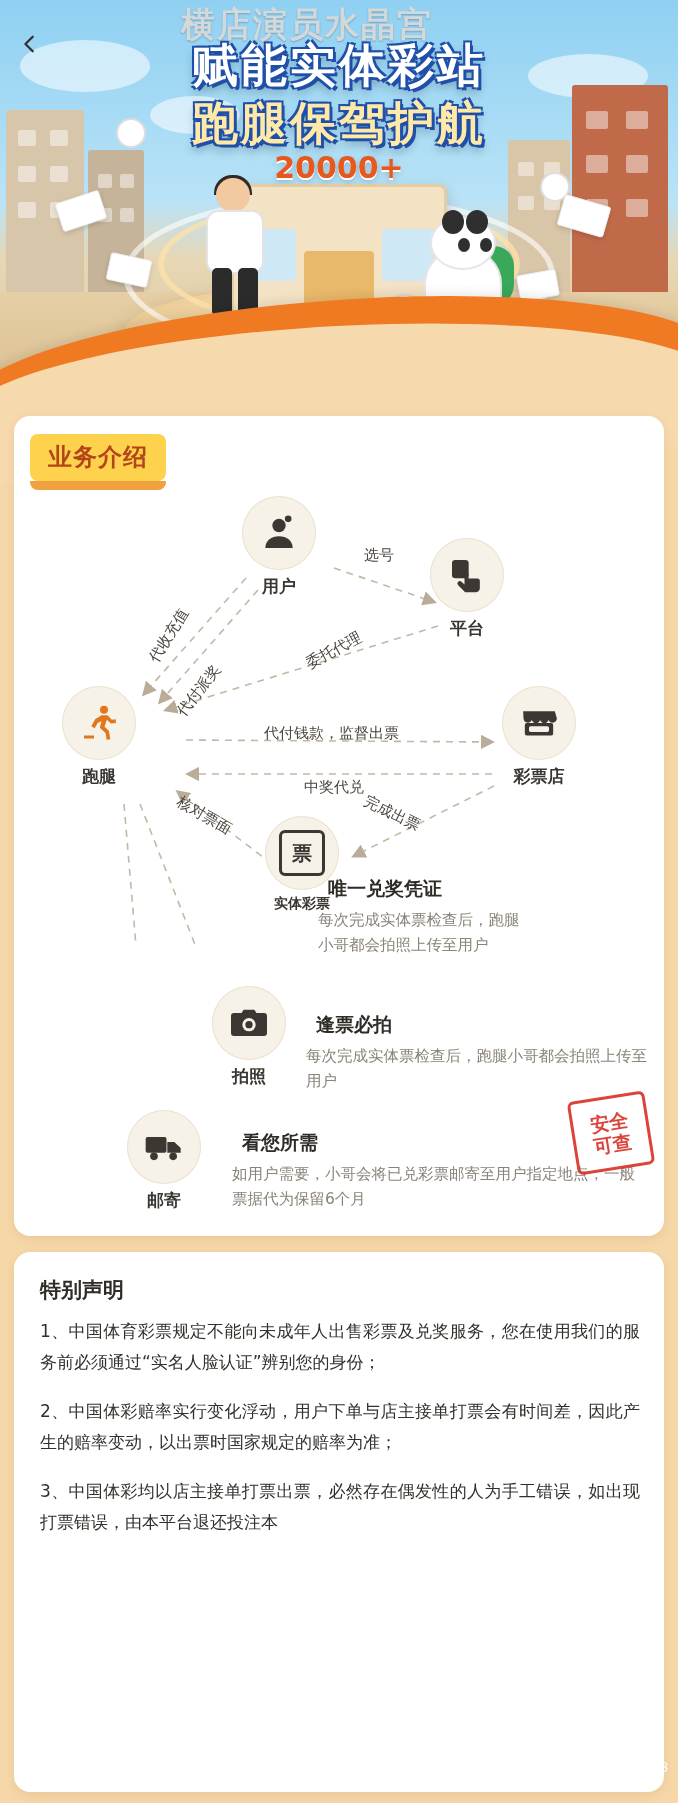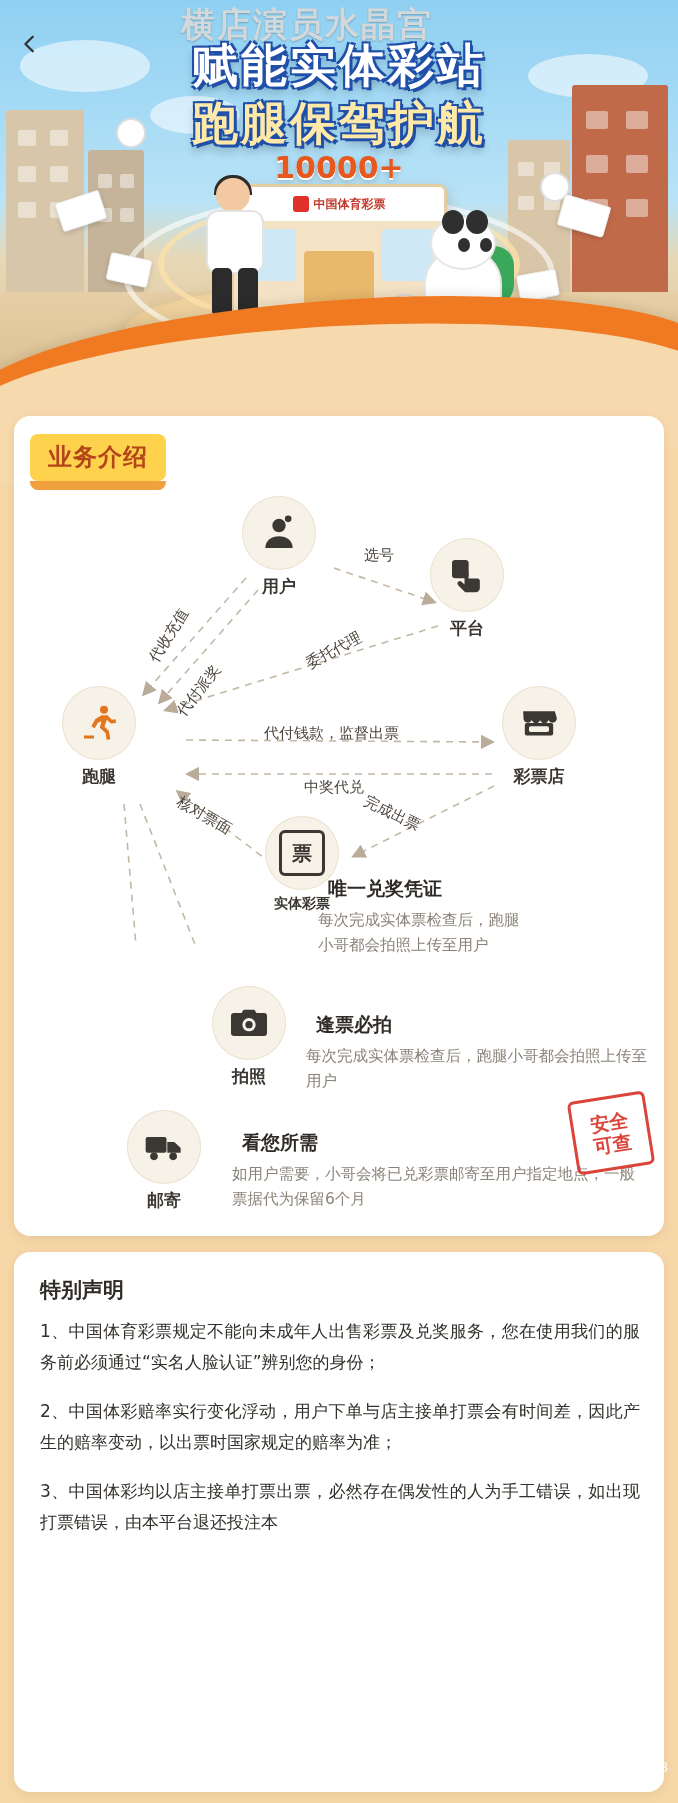--- a/index.html
+++ b/index.html
@@ -267,30 +267,26 @@
       <div class="win" style="top:114px;left:14px;width:22px;height:18px;"></div>
       <div class="win" style="top:114px;left:54px;width:22px;height:18px;"></div>
     </div>
 
     <div class="ground"></div>
     <div class="plaza"></div>
     <div class="ring ring1"></div>
     <div class="ring ring2"></div>
 
     <div class="shop">
-      <div class="shop-head">
-        <span class="shop-logo"></span>
-        <span>中国体育彩票</span>
-      </div>
       <div class="shop-win sw-l"></div>
       <div class="shop-win sw-r"></div>
       <div class="shop-door"></div>
     </div>
 
-    <div class="num-bubble">10000+</div>
+    <div class="num-bubble">20000+</div>
 
     <div class="person">
       <div class="p-hair"></div>
         <div class="p-head"></div>
         <div class="p-body"></div>
       <div class="p-leg pl-l"></div>
         <div class="p-leg pl-r"></div>
     </div>
 
     <div class="mascot">

